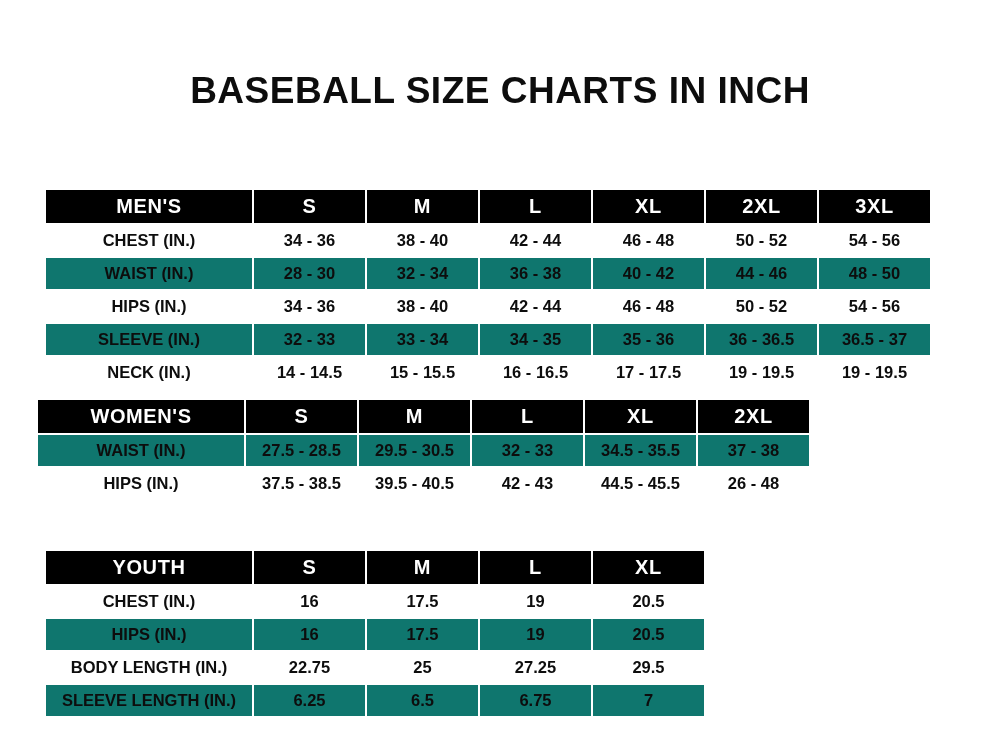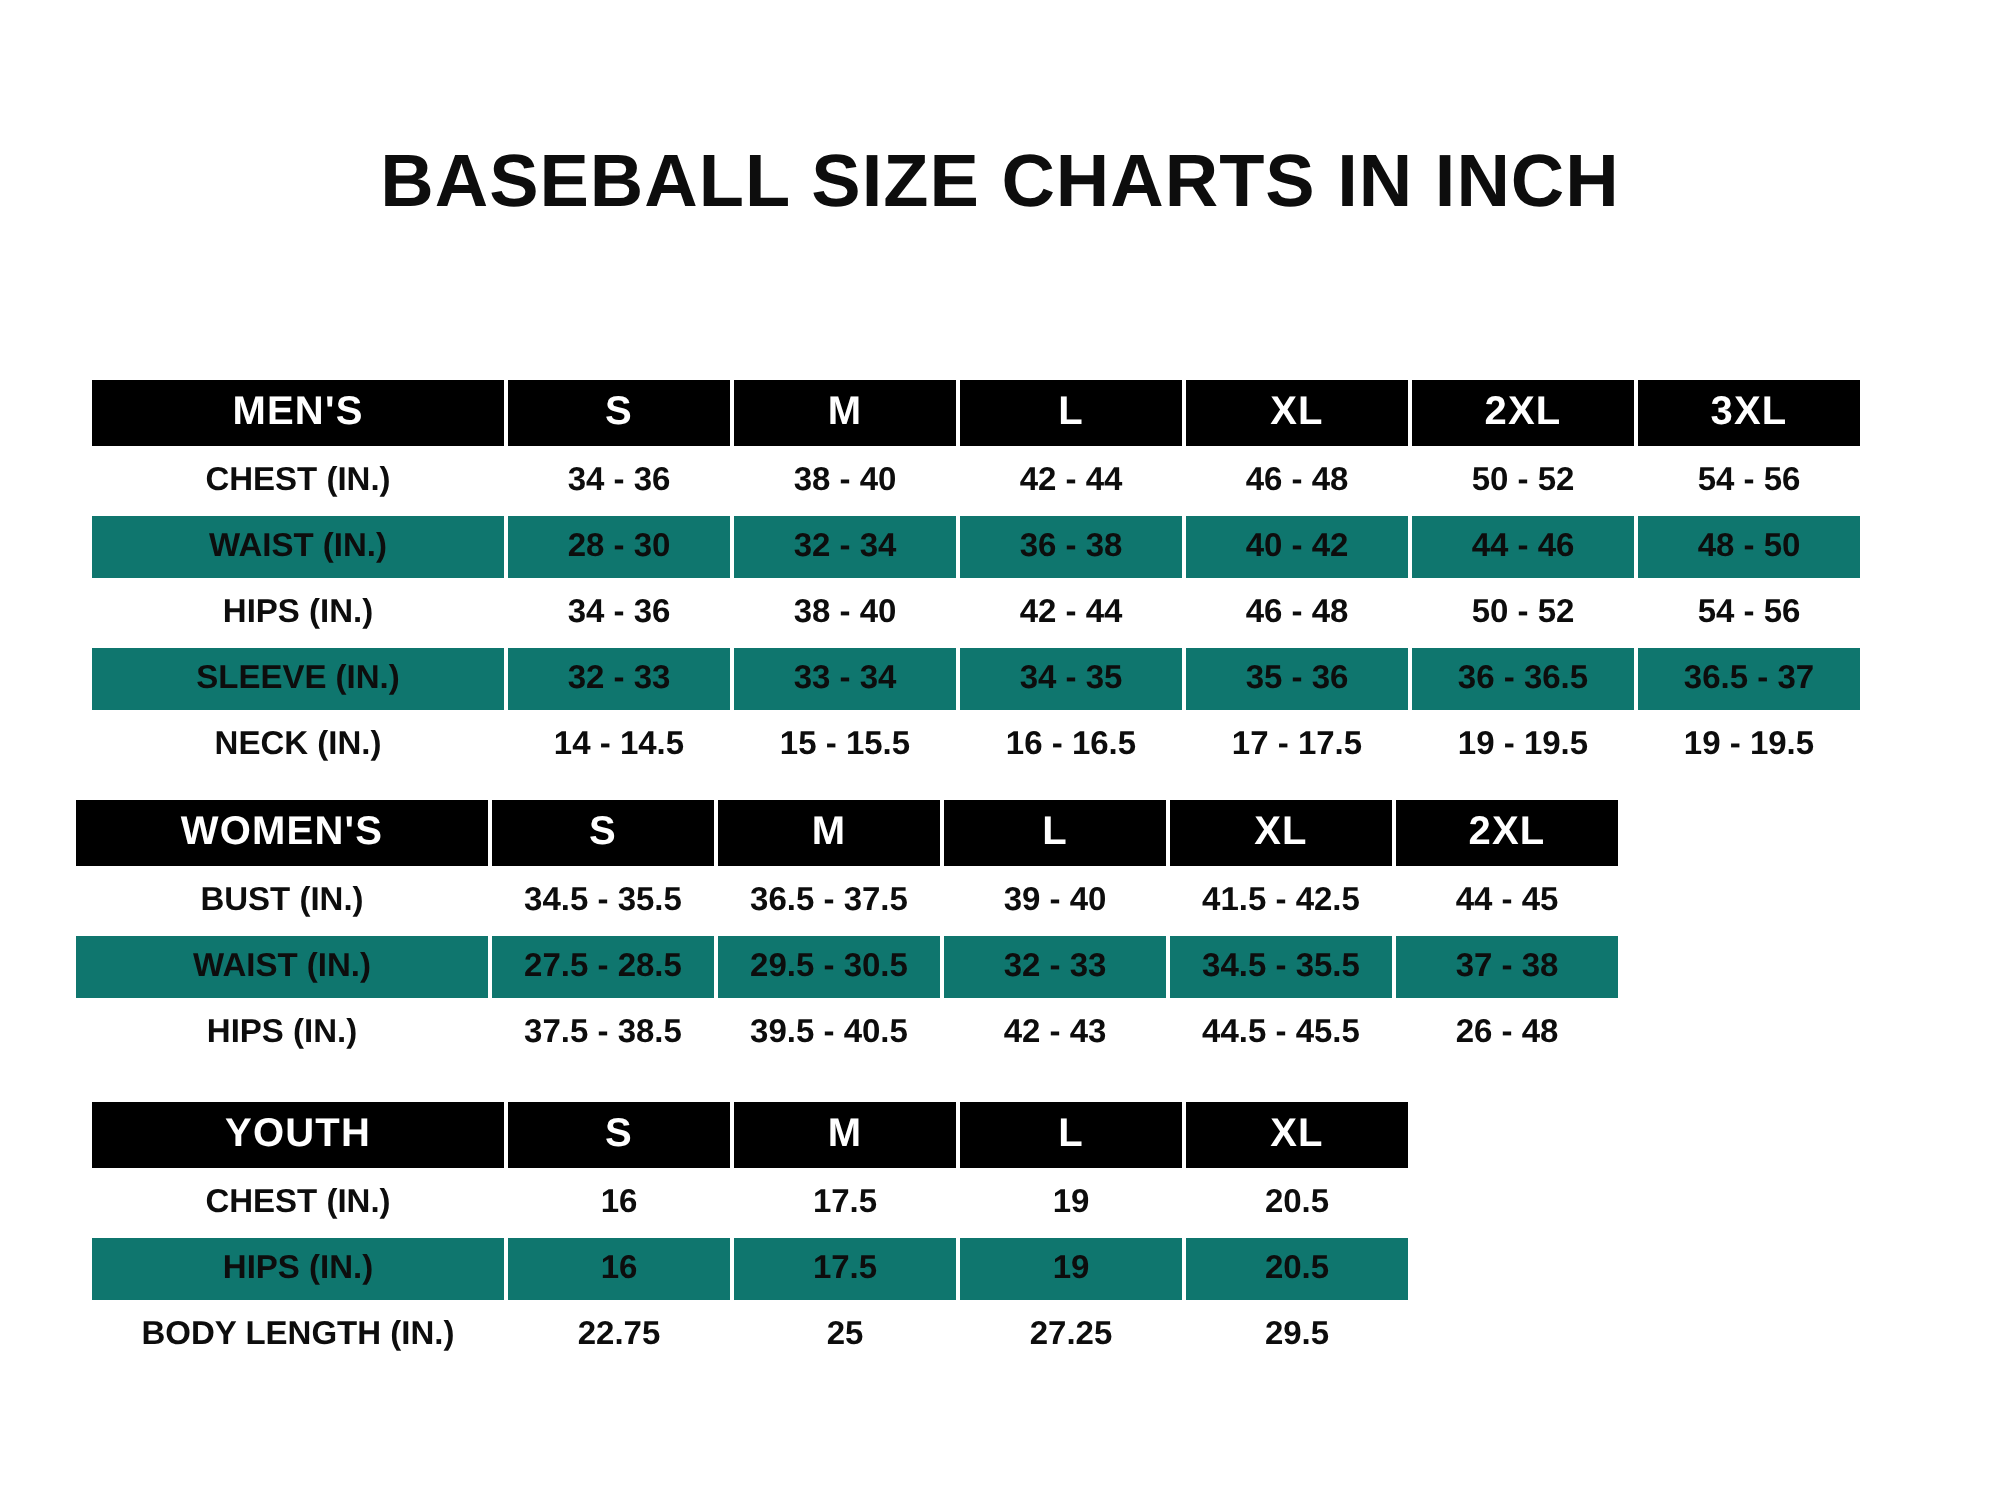--- a/index.html
+++ b/index.html
@@ -188,28 +188,20 @@
       <tr>
         <th class="row-label-head">WOMEN'S</th>
         <th>S</th>
         <th>M</th>
         <th>L</th>
         <th>XL</th>
         <th>2XL</th>
       </tr>
     </thead>
     <tbody>
-      <tr>
-        <td class="row-label">BUST (IN.)</td>
-        <td>34.5 - 35.5</td>
-        <td>36.5 - 37.5</td>
-        <td>39 - 40</td>
-        <td>41.5 - 42.5</td>
-        <td>44 - 45</td>
-      </tr>
       <tr class="alt">
         <td class="row-label">WAIST (IN.)</td>
         <td>27.5 - 28.5</td>
         <td>29.5 - 30.5</td>
         <td>32 - 33</td>
         <td>34.5 - 35.5</td>
         <td>37 - 38</td>
       </tr>
       <tr>
         <td class="row-label">HIPS (IN.)</td>
@@ -254,16 +246,23 @@
         <td>19</td>
         <td>20.5</td>
       </tr>
       <tr>
         <td class="row-label">BODY LENGTH (IN.)</td>
         <td>22.75</td>
         <td>25</td>
         <td>27.25</td>
         <td>29.5</td>
       </tr>
+      <tr class="alt">
+        <td class="row-label">SLEEVE LENGTH (IN.)</td>
+        <td>6.25</td>
+        <td>6.5</td>
+        <td>6.75</td>
+        <td>7</td>
+      </tr>
     </tbody>
   </table>
 
 </div>
 
 </body></html>

